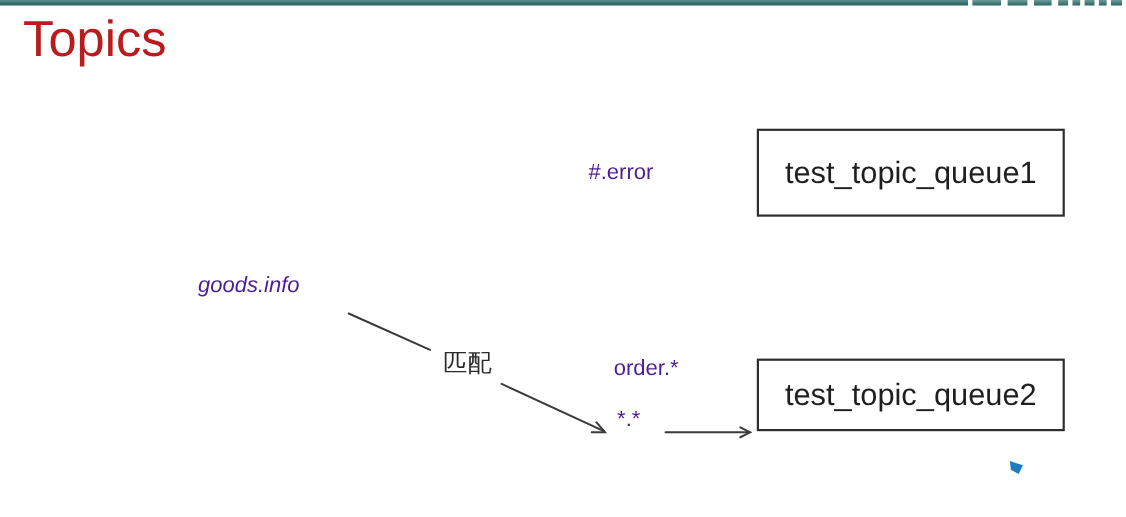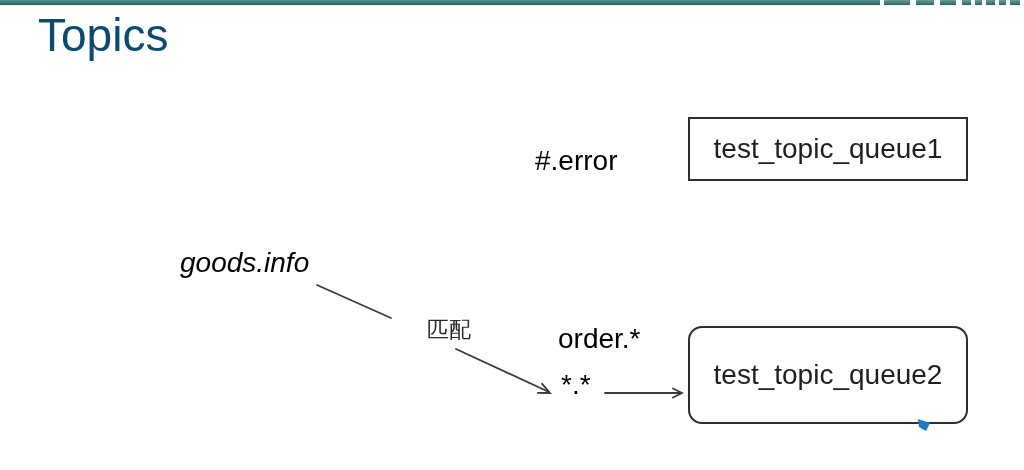--- a/index.html
+++ b/index.html
@@ -22,57 +22,56 @@
     width: 880px; height: 5px;
     background: linear-gradient(#59918e, #245f5e);
   }
   .topbar-frag {
     position: absolute;
     top: 0; height: 5px;
     background: linear-gradient(#6a9c99, #2a6462);
   }
   .slide-title {
     position: absolute;
-    left: 38px; top: 10px;
+    left: 21px; top: 10px;
     font-size: 46px;
     line-height: 1.1;
-    color: #0c4a6e;
+    color: #b91c1c;
     letter-spacing: 0px;
   }
   .label {
     position: absolute;
-    font-size: 28px;
+    font-size: 20px;
     line-height: 1.0;
-    color: #000000;
+    color: #4c1d95;
     white-space: nowrap;
   }
   .label-hash-error { left: 535px; top: 147px; }
   .label-goods-info { left: 180px; top: 249px; font-style: italic; }
   .label-order-star { left: 558px; top: 325px; }
   .label-star-star  { left: 561px; top: 371px; }
   .label-match {
     left: 403px; top: 319px;
     font-size: 22px;
     color: #2a2a2a;
-    margin-left: 24px;
   }
   .queue-box {
     position: absolute;
     width: 280px;
     border: 2px solid #2e2e2e;
     background: #ffffff;
     display: flex;
     align-items: center;
     justify-content: center;
     font-size: 28px;
     color: #1f1f1f;
     box-sizing: border-box;
   }
-  .queue-box-1 { left: 688px; top: 117px; height: 64px; }
-  .queue-box-2 { left: 688px; top: 326px; height: 98px; border-radius: 14px; }
+  .queue-box-1 { left: 688px; top: 117px; height: 80px; }
+  .queue-box-2 { left: 688px; top: 326px; height: 66px; }
   .lines-svg {
     position: absolute;
     left: 0; top: 0;
     width: 1024px; height: 470px;
     pointer-events: none;
   }
 </style>
 </head>
 <body>
 

